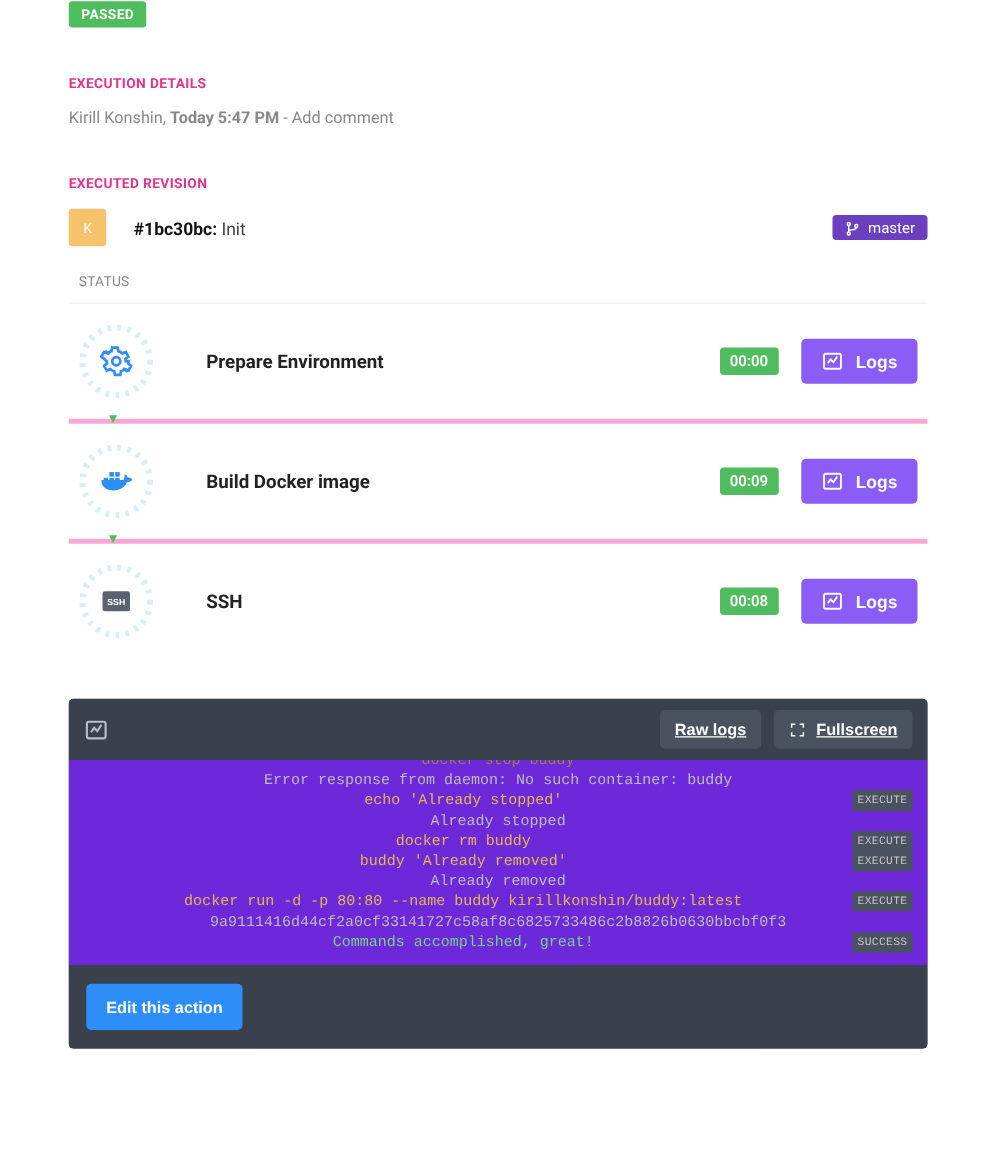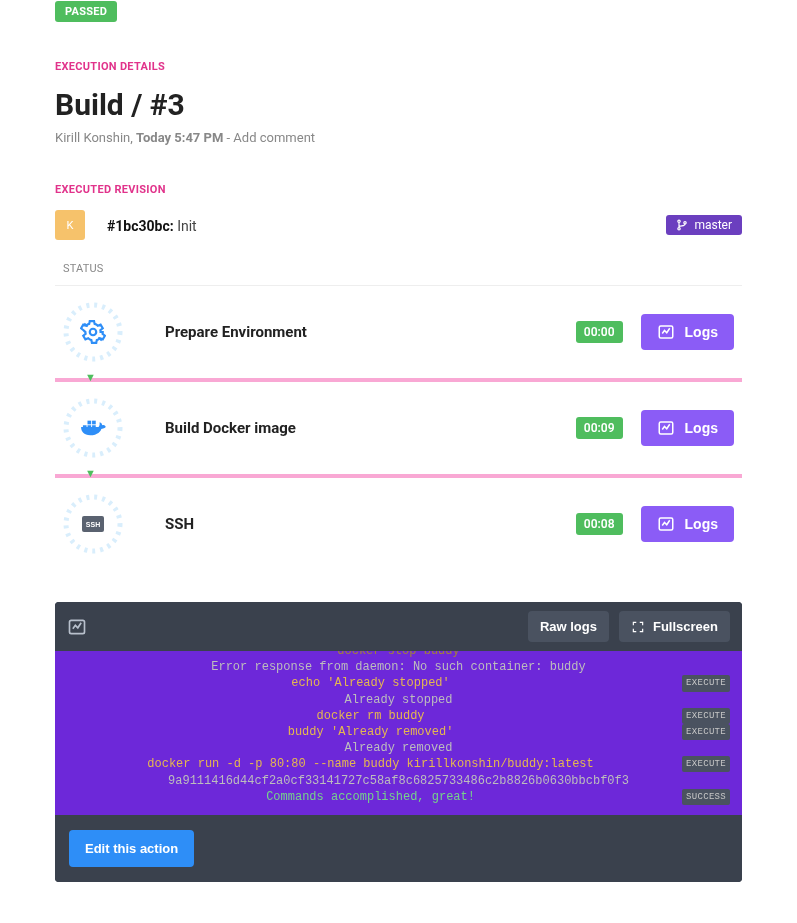--- a/index.html
+++ b/index.html
@@ -59,21 +59,21 @@
   .rev-hash { font-weight: 700; color: #111; font-size: 14px; }
   .rev-msg { color: #444; font-size: 14px; }
   .branch-badge {
     margin-left: auto;
     background: #6b3fbf;
     color: #fff;
     font-size: 12px;
     padding: 3px 10px;
     border-radius: 3px;
     display: inline-flex;
-    align-items: center;
+    align-items: flex-end;
     gap: 6px;
     cursor: pointer;
   }
   .table-header {
     display: flex;
     padding: 14px 8px 10px 8px;
     font-size: 11px;
     color: #888;
     letter-spacing: 0.2px;
     border-bottom: 1px solid #eee;
@@ -147,20 +147,21 @@
     color: #fff;
     border: none;
     border-radius: 4px;
     padding: 8px 12px;
     font-size: 13px;
     font-weight: 600;
     cursor: pointer;
     display: inline-flex;
     align-items: center;
     gap: 8px;
+    text-decoration: underline;
   }
   .toolbar-spacer { flex: 1; }
   .log-body {
     font-family: Liberation Mono, monospace;
     font-size: 12px;
     line-height: 1.35;
     padding: 0 12px 10px 12px;
     background: #6d28d9;
     color: #bbb;
     max-height: 176px;
@@ -197,21 +198,20 @@
     cursor: pointer;
   }
 </style>
 </head>
 <body>
 
 <div class="container">
   <span class="badge-passed">PASSED</span>
 
   <div class="section-label">EXECUTION DETAILS</div>
-  <h1 class="page-title">Build / #3</h1>
   <div class="meta">
     <span>Kirill Konshin</span><span>, </span><span class="meta-time">Today 5:47 PM</span><span> - </span><span class="meta-link">Add comment</span>
   </div>
 
   <div class="section-label">EXECUTED REVISION</div>
   <div class="revision-row">
     <div class="avatar">K</div>
     <div>
       <span class="rev-hash">#1bc30bc:</span><span class="rev-msg"> Init</span>
     </div>

